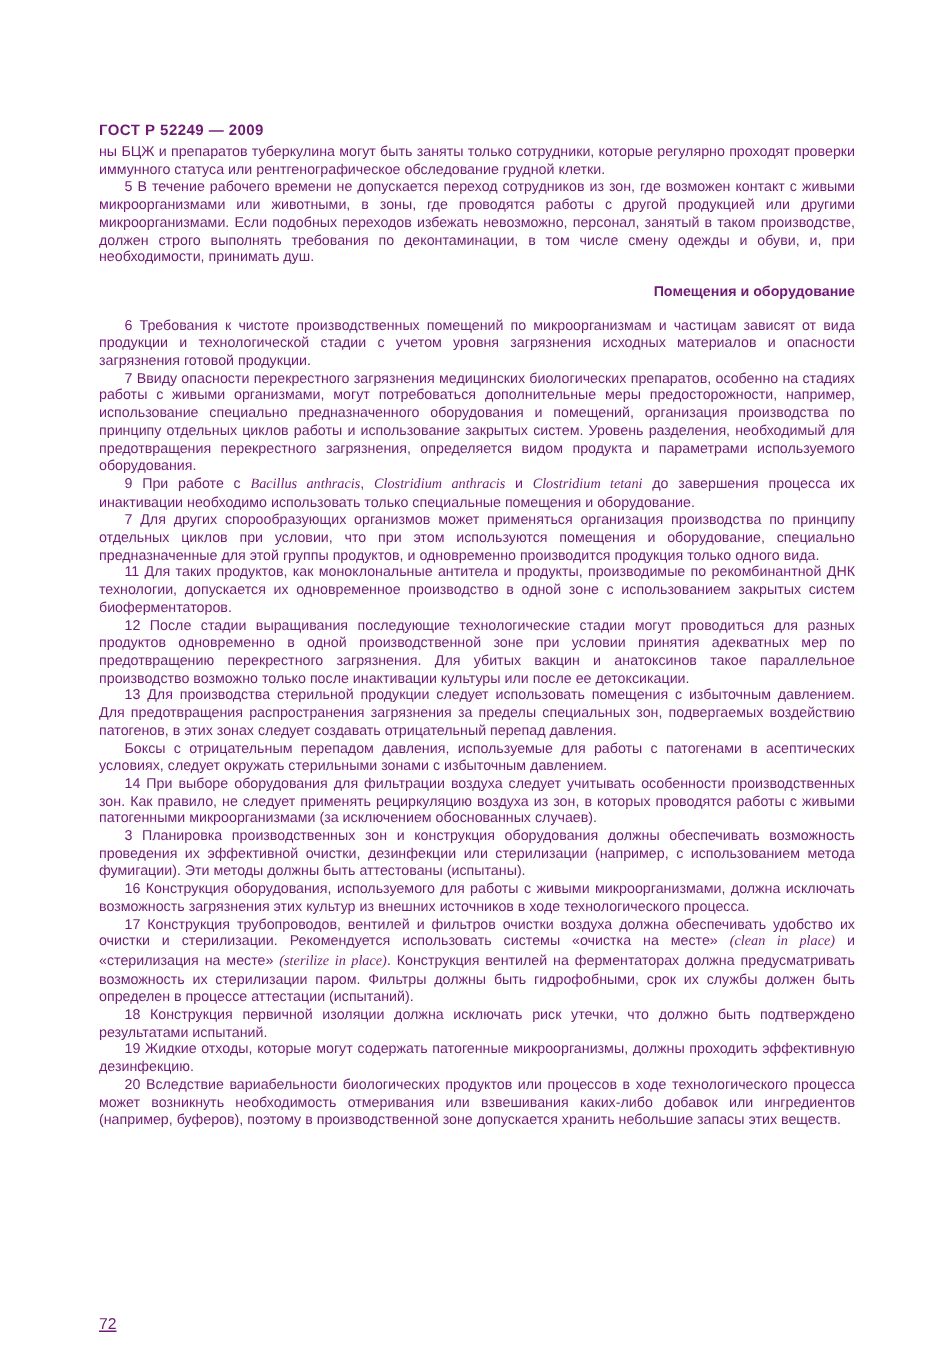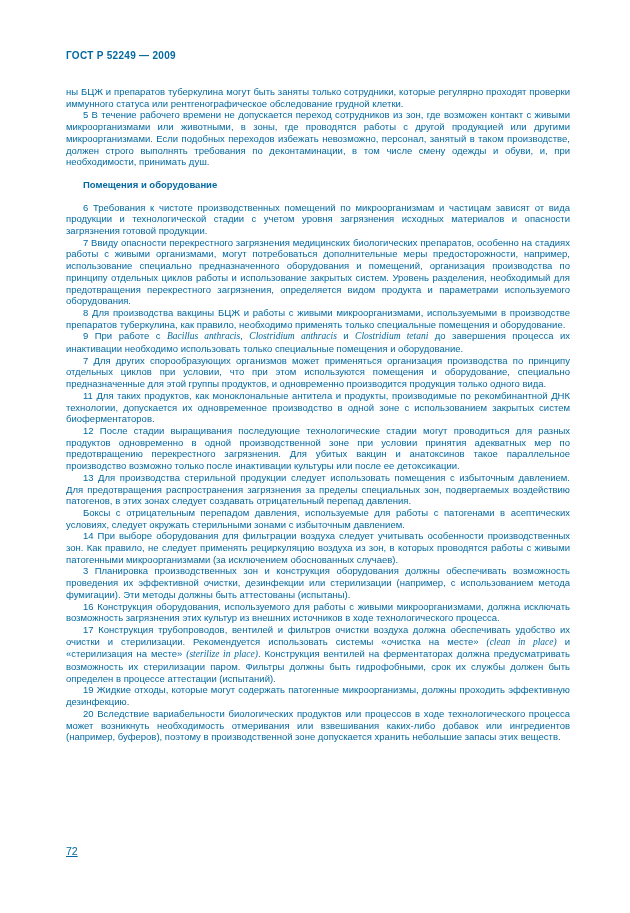--- a/index.html
+++ b/index.html
@@ -6,34 +6,35 @@
     margin: 0;
     padding: 0;
     background: #ffffff;
   }
   .page {
     position: relative;
     width: 630px;
     height: 875px;
     background: #ffffff;
     font-family: "Liberation Sans", sans-serif;
-    color: #0369a1;
+    color: #701a75;
     overflow: hidden;
+    margin-top: 32px;
   }
   .doc-header {
     position: absolute;
     top: 50px;
     left: 66px;
     font-size: 10px;
     font-weight: bold;
     letter-spacing: 0.3px;
   }
   .textblock {
     position: absolute;
-    top: 86px;
+    top: 64px;
     left: 66px;
     width: 504px;
     -webkit-hyphens: auto;
     hyphens: auto;
   }
   .para {
     margin: 0;
     font-size: 9.5px;
     line-height: 11.7px;
     text-align: justify;
@@ -41,21 +42,21 @@
   }
   .para.noindent {
     text-indent: 0;
   }
   .section-heading {
     font-size: 9.5px;
     line-height: 11.7px;
     font-weight: bold;
     margin: 11px 0 11px 0;
     text-indent: 17px;
-    text-align: left;
+    text-align: right;
   }
   .lat {
     font-style: italic;
     font-family: Liberation Serif, serif;
   }
   .page-number {
     position: absolute;
     left: 66px;
     top: 845px;
     font-size: 10.5px;
@@ -74,21 +75,20 @@
     <p class="para noindent">ны БЦЖ и препаратов туберкулина могут быть заняты только сотрудники, которые регулярно проходят проверки иммунного статуса или рентгенографическое обследование грудной клетки.</p>
 
     <p class="para">5 В течение рабочего времени не допускается переход сотрудников из зон, где возможен контакт с живыми микроорганизмами или животными, в зоны, где проводятся работы с другой продукцией или другими микроорганизмами. Если подобных переходов избежать невозможно, персонал, занятый в таком производстве, должен строго выполнять требования по деконтаминации, в том числе смену одежды и обуви, и, при необходимости, принимать душ.</p>
 
     <h2 class="section-heading">Помещения и оборудование</h2>
 
     <p class="para">6 Требования к чистоте производственных помещений по микроорганизмам и частицам зависят от вида продукции и технологической стадии с учетом уровня загрязнения исходных материалов и опасности загрязнения готовой продукции.</p>
 
     <p class="para">7 Ввиду опасности перекрестного загрязнения медицинских биологических препаратов, особенно на стадиях работы с живыми организмами, могут потребоваться дополнительные меры предосторожности, например, использование специально предназначенного оборудования и помещений, организация производства по принципу отдельных циклов работы и использование закрытых систем. Уровень разделения, необходимый для предотвращения перекрестного загрязнения, определяется видом продукта и параметрами используемого оборудования.</p>
 
-    <p class="para">8 Для производства вакцины БЦЖ и работы с живыми микроорганизмами, используемыми в производстве препаратов туберкулина, как правило, необходимо применять только специальные помещения и оборудование.</p>
 
     <p class="para"><span>9 При работе с </span><i class="lat">Bacillus anthracis</i><span>, </span><i class="lat">Clostridium anthracis</i><span> и </span><i class="lat">Clostridium tetani</i><span> до завершения процесса их инактивации необходимо использовать только специальные помещения и оборудование.</span></p>
 
     <p class="para">7 Для других спорообразующих организмов может применяться организация производства по принципу отдельных циклов при условии, что при этом используются помещения и оборудование, специально предназначенные для этой группы продуктов, и одновременно производится продукция только одного вида.</p>
 
     <p class="para">11 Для таких продуктов, как моноклональные антитела и продукты, производимые по рекомбинантной ДНК технологии, допускается их одновременное производство в одной зоне с использованием закрытых систем биоферментаторов.</p>
 
     <p class="para">12 После стадии выращивания последующие технологические стадии могут проводиться для разных продуктов одновременно в одной производственной зоне при условии принятия адекватных мер по предотвращению перекрестного загрязнения. Для убитых вакцин и анатоксинов такое параллельное производство возможно только после инактивации культуры или после ее детоксикации.</p>
 
     <p class="para">13 Для производства стерильной продукции следует использовать помещения с избыточным давлением. Для предотвращения распространения загрязнения за пределы специальных зон, подвергаемых воздействию патогенов, в этих зонах следует создавать отрицательный перепад давления.</p>
@@ -96,20 +96,21 @@
     <p class="para">Боксы с отрицательным перепадом давления, используемые для работы с патогенами в асептических условиях, следует окружать стерильными зонами с избыточным давлением.</p>
 
     <p class="para">14 При выборе оборудования для фильтрации воздуха следует учитывать особенности производственных зон. Как правило, не следует применять рециркуляцию воздуха из зон, в которых проводятся работы с живыми патогенными микроорганизмами (за исключением обоснованных случаев).</p>
 
     <p class="para">3 Планировка производственных зон и конструкция оборудования должны обеспечивать возможность проведения их эффективной очистки, дезинфекции или стерилизации (например, с использованием метода фумигации). Эти методы должны быть аттестованы (испытаны).</p>
 
     <p class="para">16 Конструкция оборудования, используемого для работы с живыми микроорганизмами, должна исключать возможность загрязнения этих культур из внешних источников в ходе технологического процесса.</p>
 
     <p class="para"><span>17 Конструкция трубопроводов, вентилей и фильтров очистки воздуха должна обеспечивать удобство их очистки и стерилизации. Рекомендуется использовать системы «очистка на месте» </span><i class="lat">(clean in place)</i><span> и «стерилизация на месте» </span><i class="lat">(sterilize in place)</i><span>. Конструкция вентилей на ферментаторах должна предусматривать возможность их стерилизации паром. Фильтры должны быть гидрофобными, срок их службы должен быть определен в процессе аттестации (испытаний).</span></p>
 
+    <p class="para">18 Конструкция первичной изоляции должна исключать риск утечки, что должно быть подтверждено результатами испытаний.</p>
 
     <p class="para">19 Жидкие отходы, которые могут содержать патогенные микроорганизмы, должны проходить эффективную дезинфекцию.</p>
 
     <p class="para">20 Вследствие вариабельности биологических продуктов или процессов в ходе технологического процесса может возникнуть необходимость отмеривания или взвешивания каких-либо добавок или ингредиентов (например, буферов), поэтому в производственной зоне допускается хранить небольшие запасы этих веществ.</p>
 
   </div>
 
   <div class="page-number">72</div>
 
 </div>

